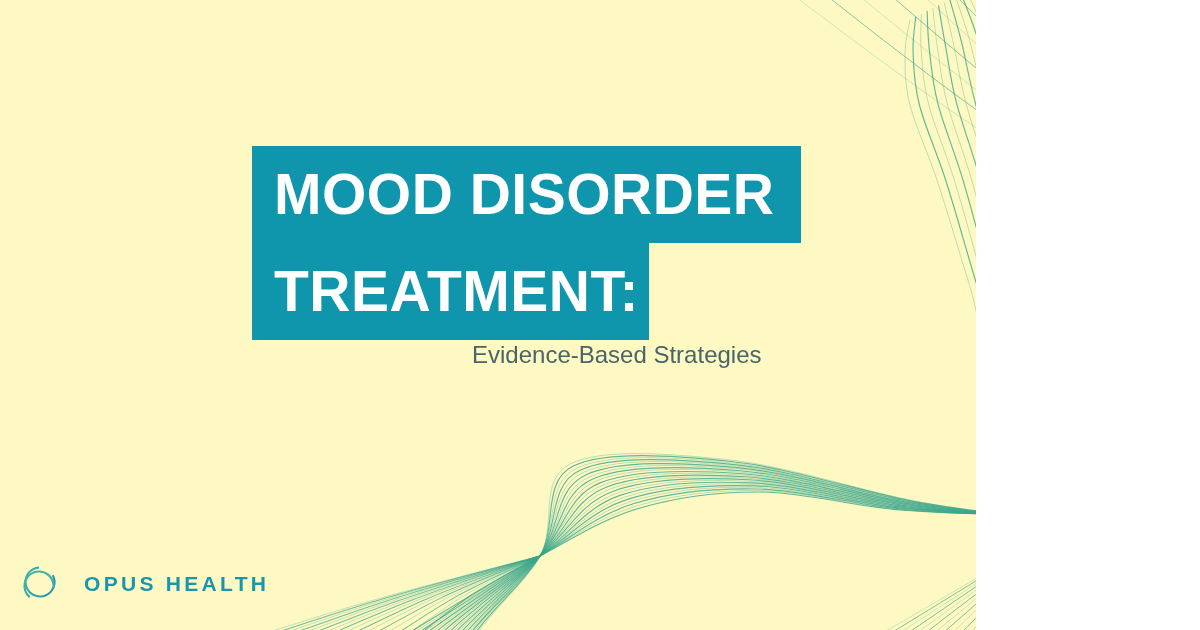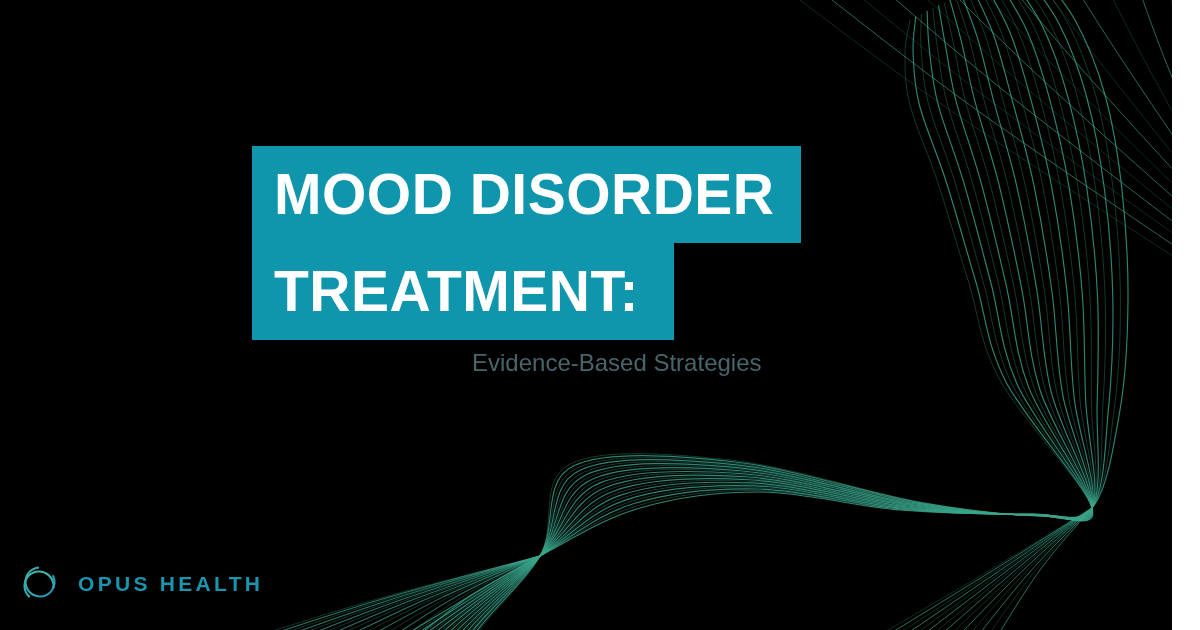--- a/index.html
+++ b/index.html
@@ -3,23 +3,23 @@
 <meta charset="utf-8">
 <title>Mood Disorder Treatment</title>
 <style>
   html, body {
     margin: 0;
     padding: 0;
     background: #ffffff;
   }
   #canvas {
     position: relative;
-    width: 1172px;
+    width: 976px;
     height: 630px;
-    background: #000000;
+    background: #fef9c3;
     overflow: hidden;
     font-family: "Liberation Sans", sans-serif;
   }
 
   
   #wave-decoration {
     position: absolute;
     left: 0;
     top: 0;
     width: 1200px;
@@ -41,56 +41,55 @@
     color: #ffffff;
     font-family: "Liberation Sans", sans-serif;
     font-weight: bold;
     font-size: 57px;
     line-height: 97px;
     letter-spacing: 0.5px;
     padding: 0 22px 0 22px;
     white-space: nowrap;
   }
   #title-line-1 { padding-right: 26px; }
-  #title-line-2 { padding-right: 35px; }
+  #title-line-2 { padding-right: 10px; }
 
   
   #subtitle-block {
     position: absolute;
     left: 472px;
     top: 338px;
     width: 420px;
   }
   .subtitle-line {
     display: block;
     color: #47656b;
     font-family: "Liberation Sans", sans-serif;
     font-weight: normal;
     font-size: 24px;
     line-height: 33px;
     white-space: nowrap;
-    margin-top: 8px;
   }
 
   
   #logo {
     position: absolute;
     left: 18px;
     top: 558px;
     display: flex;
     align-items: center;
     height: 52px;
   }
   #logo-mark {
     width: 46px;
     height: 46px;
     flex: 0 0 46px;
   }
   #logo-text {
-    margin-left: 14px;
+    margin-left: 20px;
     color: #1b94ae;
     font-family: "Liberation Sans", sans-serif;
     font-weight: bold;
     font-size: 21px;
     letter-spacing: 3.3px;
     white-space: nowrap;
   }
 </style>
 </head>
 <body>

